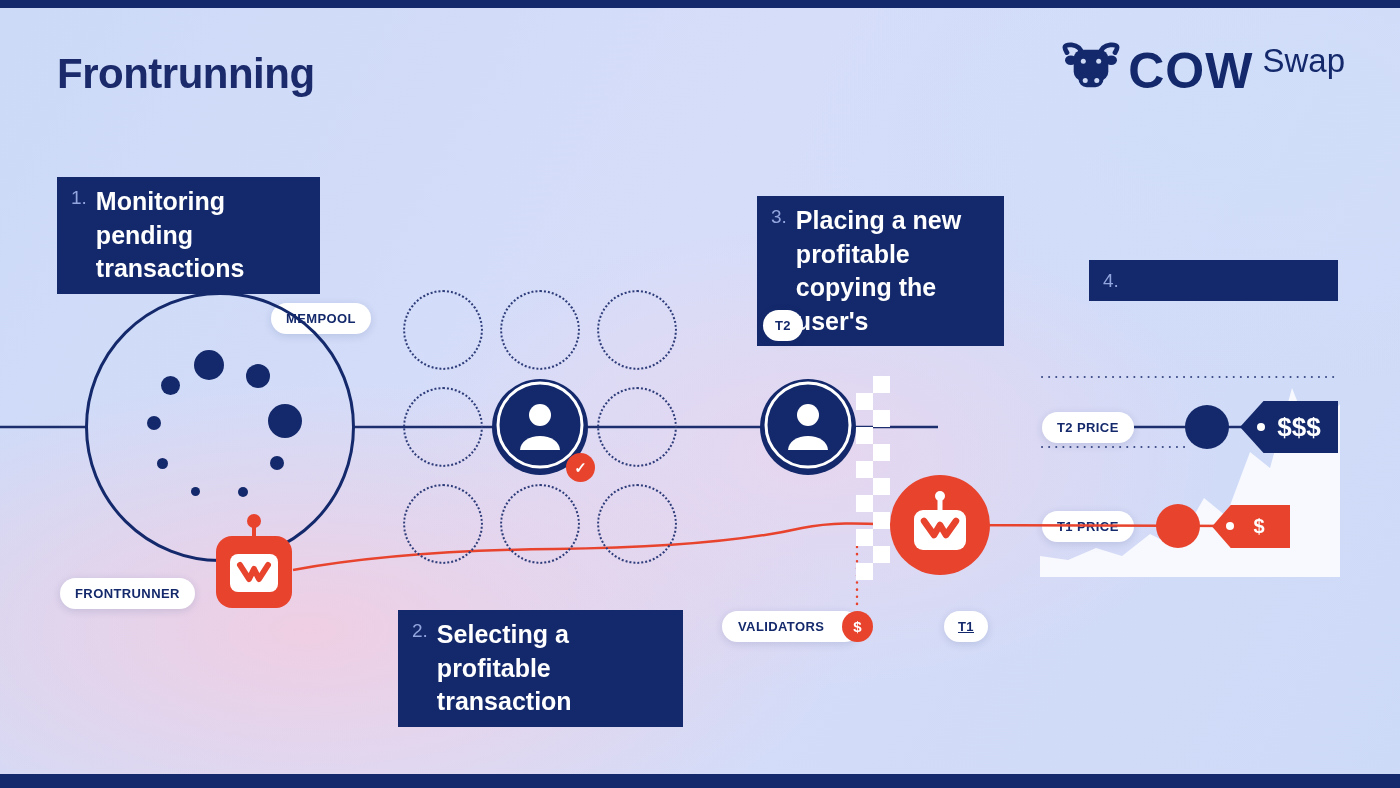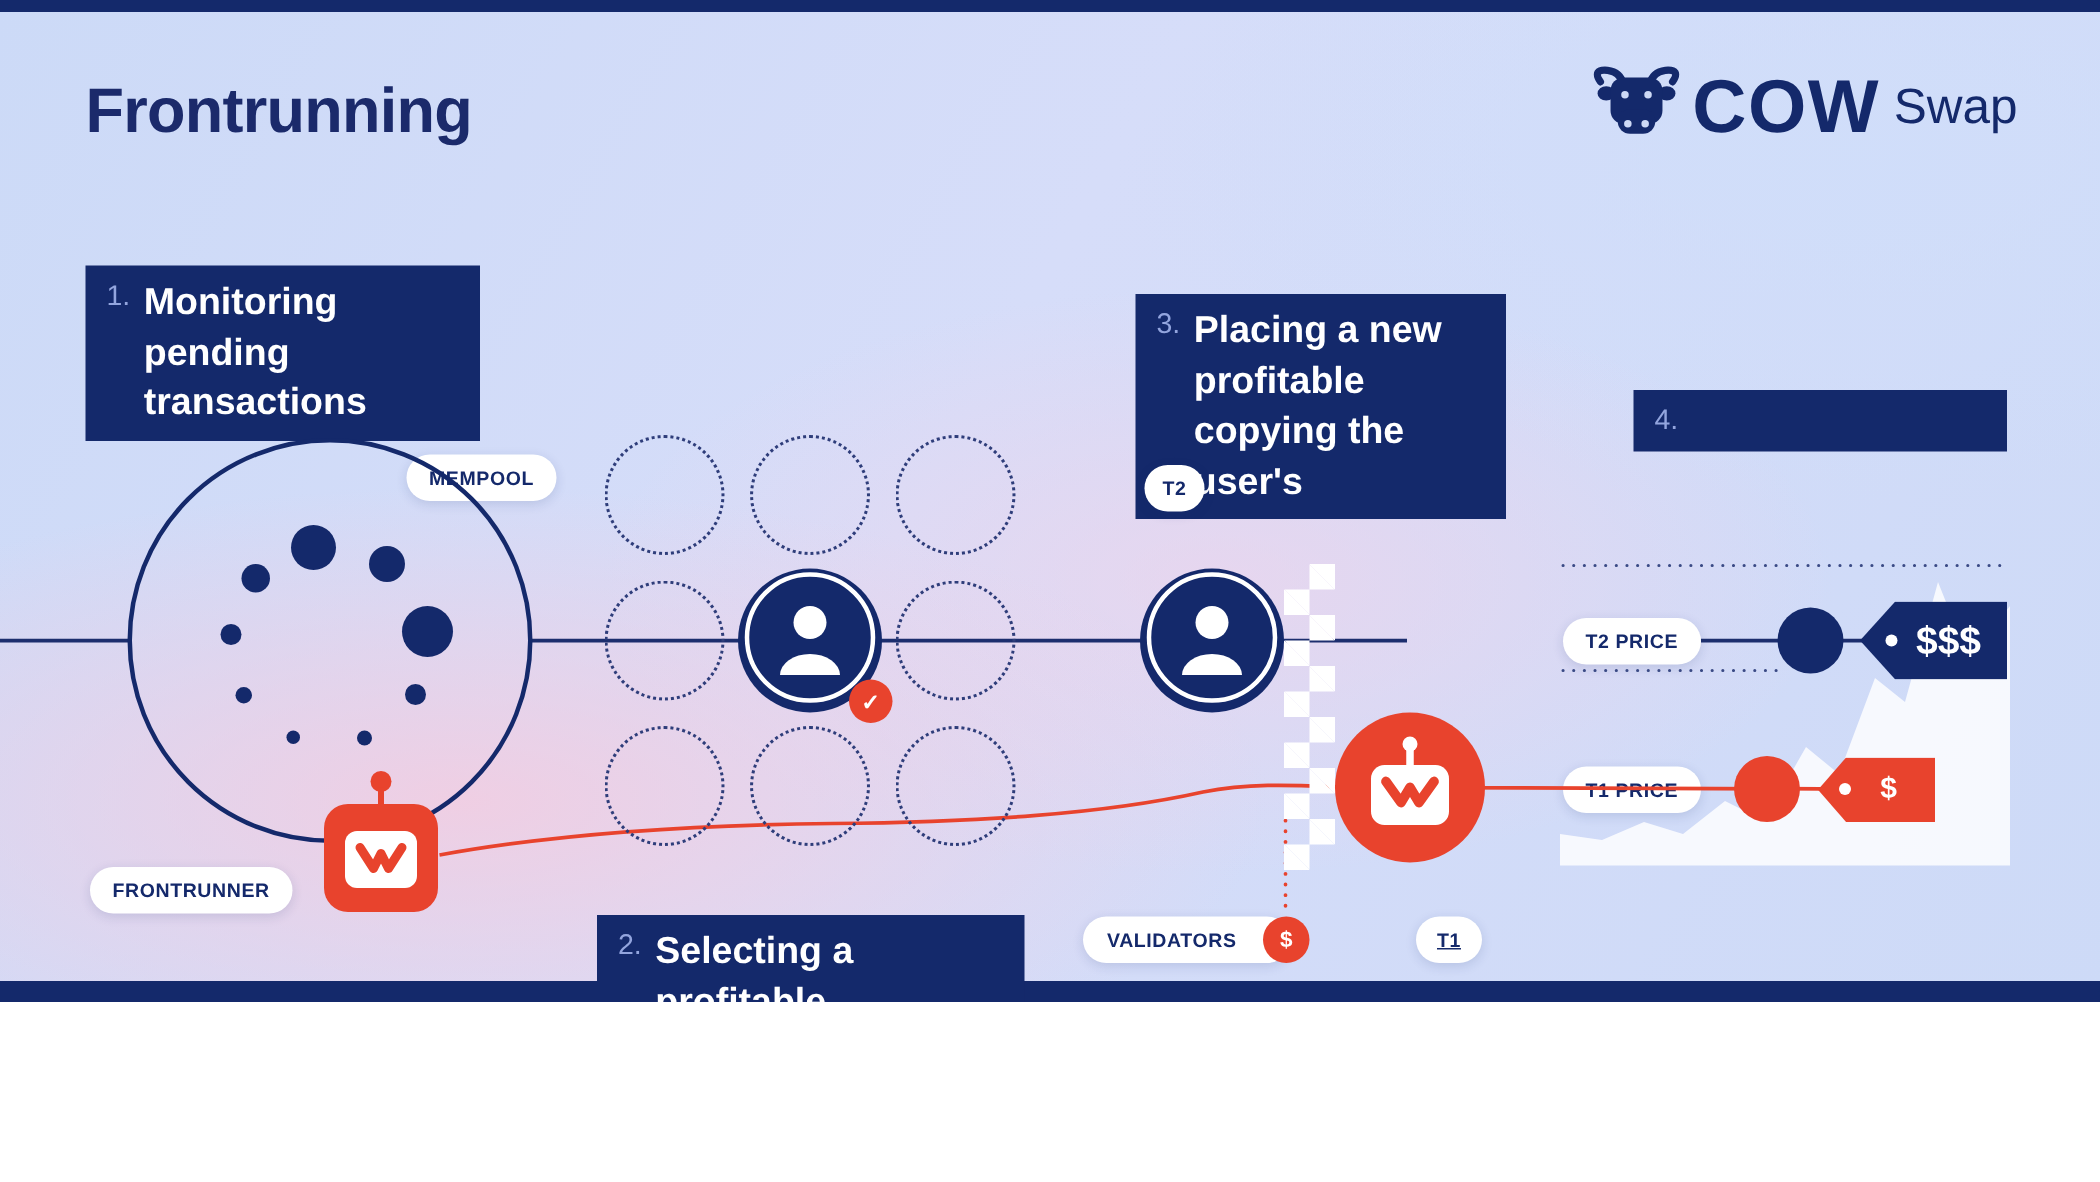--- a/index.html
+++ b/index.html
@@ -1,37 +1,37 @@
 <!DOCTYPE html>
 <html><head>
 <meta charset="utf-8">
 <style>
   * { margin:0; padding:0; box-sizing:border-box; }
   html,body { width:1400px; height:788px; }
   body { font-family:"Liberation Sans", sans-serif; }
 
   .canvas{
-    position:relative; width:1400px; height:668px; overflow:hidden;
+    position:relative; width:1400px; height:788px; overflow:hidden;
     background:
       radial-gradient(55% 45% at 22% 80%, rgba(246,203,222,.8), rgba(246,203,222,0) 70%),
       radial-gradient(42% 42% at 58% 58%, rgba(243,210,232,.6), rgba(243,210,232,0) 70%),
       radial-gradient(50% 50% at 88% 15%, rgba(208,222,250,.9), rgba(208,222,250,0) 70%),
       linear-gradient(120deg,#ccdaf7 0%,#d6ddf9 45%,#cddaf7 100%);
   }
 
   .bar{ position:absolute; left:0; width:1400px; background:#14296b; }
   .bar.top{ top:0; height:8px; }
   .bar.bottom{ bottom:0; height:14px; }
 
   .title{
     position:absolute; left:57px; top:50px;
     font-size:42px; font-weight:bold; color:#1b2a6b; letter-spacing:-.5px;
   }
 
-  .logo{ position:absolute; top:42px; right:55px; display:flex; align-items:center; }
+  .logo{ position:absolute; top:42px; right:55px; display:flex; }
   .logo .cow-text{ font-size:50px; font-weight:bold; color:#14296b; letter-spacing:1px; margin-left:6px; }
   .logo .swap-text{ font-size:33px; font-weight:400; color:#14296b; margin-left:9px; }
 
   .step{
     position:absolute; background:#14296b; color:#fff;
     display:flex; gap:9px; padding:8px 14px;
   }
   .step .num{ color:#93a5de; font-size:19px; line-height:1.34; font-weight:500; }
   .step .txt{ font-size:25px; font-weight:bold; line-height:1.34; }
   #step1{ left:57px;  top:177px; width:263px; }

